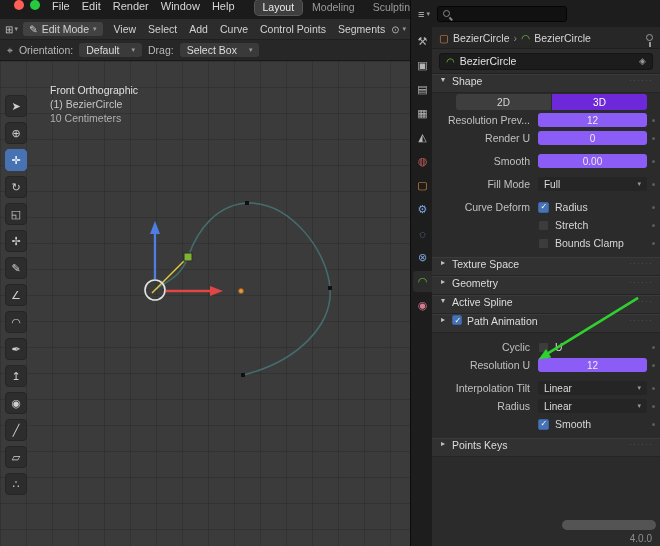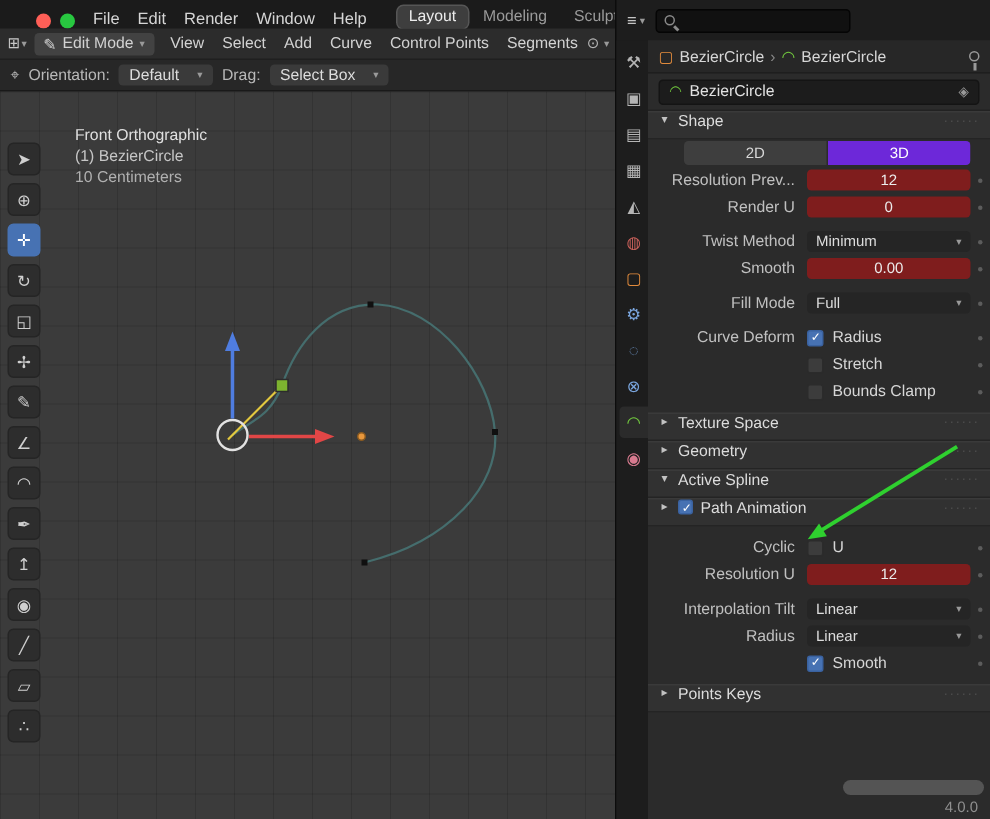--- a/index.html
+++ b/index.html
@@ -1,21 +1,21 @@
 <!DOCTYPE html>
 <html><head>
 <meta charset="utf-8">
 <style>
   *{box-sizing:border-box;margin:0;padding:0}
   html,body{width:660px;height:546px;overflow:hidden}
   body{background:#1d1d1d;font-family:"Liberation Sans",sans-serif;color:#ddd;display:flex;-webkit-user-select:none;user-select:none}
 
   
   .left{width:410px;height:546px;display:flex;flex-direction:column;flex:none}
-  .menubar{height:19px;background:#1b1b1b;display:flex;align-items:flex-end;padding:0 24px;font-size:11px;color:#d6d6d6;flex:none}
+  .menubar{height:19px;background:#1b1b1b;display:flex;align-items:flex-start;padding:0 14px;font-size:11px;color:#d6d6d6;flex:none}
   .tl{width:10px;height:10px;border-radius:50%;margin-right:6px;flex:none}
   .tl.red{background:#ff5f57}.tl.green{background:#28c840}
   .menu-item{padding:0 6px;white-space:nowrap}
   .ws{margin-left:14px;display:flex;gap:2px}
   .ws-tab{padding:0 8px;border-radius:4px;color:#9b9b9b;font-size:10.5px;line-height:15px;white-space:nowrap}
   .ws-tab.active{background:#3e3e3e;color:#ececec;box-shadow:0 0 0 1px #565656}
 
   .vheader{height:21px;background:#2c2c2c;display:flex;align-items:center;padding:0 5px;font-size:10.5px;color:#d2d2d2;border-bottom:1px solid #1f1f1f;flex:none}
   .ed-icons{display:flex;align-items:center;gap:1px;color:#c6c6c6;font-size:10px}
   .tiny-caret{font-size:7px;color:#9a9a9a}
@@ -67,21 +67,21 @@
   .phead{height:19px;display:flex;align-items:flex-start;gap:5px;padding:0 7px;background:#313131;border-top:1px solid #3a3a3a;border-bottom:1px solid #242424;color:#dcdcdc}
   .caret{width:8px;font-size:8px;color:#c2c2c2;text-align:center}
   .caret.open::before{content:"▾"}.caret.closed::before{content:"▸"}
   .grip{margin-left:auto;color:#4e4e4e;font-size:9px;letter-spacing:1px}
   .grip::before{content:"······"}
   .prow{display:flex;align-items:center;height:18px;padding-left:6px}
   .plabel{width:100px;flex:none;text-align:right;color:#c0c0c0;padding-right:8px;white-space:nowrap;overflow:hidden}
   .pw{flex:1;display:flex;align-items:center;min-width:0}
   .dotcol{width:13px;flex:none;display:flex;align-items:center;justify-content:center}
   .dec{width:3px;height:3px;border-radius:50%;background:#5c5c5c}
-  .field{flex:1;height:14px;background:#7f1d1d;border-radius:3px;display:flex;align-items:center;justify-content:center;color:#ececec;font-size:10px}
+  .field{flex:1;height:14px;background:#8b5cf6;border-radius:3px;display:flex;align-items:center;justify-content:center;color:#ececec;font-size:10px}
   .dd{flex:1;height:14px;background:#252525;border-radius:3px;display:flex;align-items:center;padding:0 6px;color:#dcdcdc;font-size:10px}
   .dd::after{content:"▾";margin-left:auto;font-size:7px;color:#999;padding-left:4px}
   .seg{flex:1;display:flex;height:16px;border-radius:3px;overflow:hidden;gap:1px}
   .seg .opt{flex:1;display:flex;align-items:center;justify-content:center;background:#3e3e3e;color:#d8d8d8;font-size:10px}
   .seg .opt.active{background:#6d28d9;color:#fff}
   .cb{width:11px;height:11px;border-radius:2px;background:#3c3c3c;border:1px solid #2b2b2b;flex:none;position:relative}
   .cb.checked{background:#4772b3;border-color:#3a62a0}
   .cb.checked::after{content:"✓";position:absolute;color:#fff;font-size:8px;left:1.5px;top:-0.5px}
   .cb.small{width:10px;height:10px}
   .cb-label{margin-left:6px;color:#d6d6d6}
@@ -328,29 +328,20 @@
           <span class="plabel">Render U</span>
           <div class="pw">
               <div class="field">0</div>
             </div>
           <div class="dotcol">
               <span class="dec"></span>
             </div>
         </div>
         <div class="gap"></div>
         <div class="prow">
-          <span class="plabel">Twist Method</span>
-          <div class="pw">
-              <div class="dd">Minimum</div>
-            </div>
-          <div class="dotcol">
-              <span class="dec"></span>
-            </div>
-        </div>
-        <div class="prow">
           <span class="plabel">Smooth</span>
           <div class="pw">
               <div class="field">0.00</div>
             </div>
           <div class="dotcol">
               <span class="dec"></span>
             </div>
         </div>
         <div class="gap"></div>
         <div class="prow">

